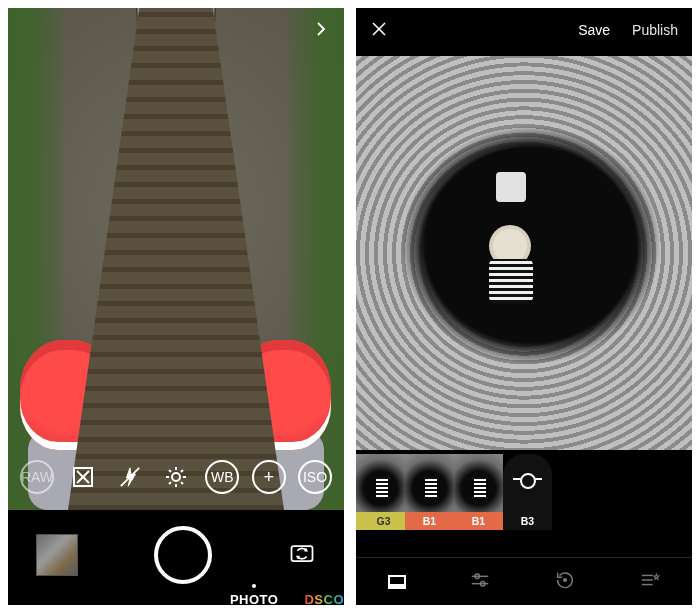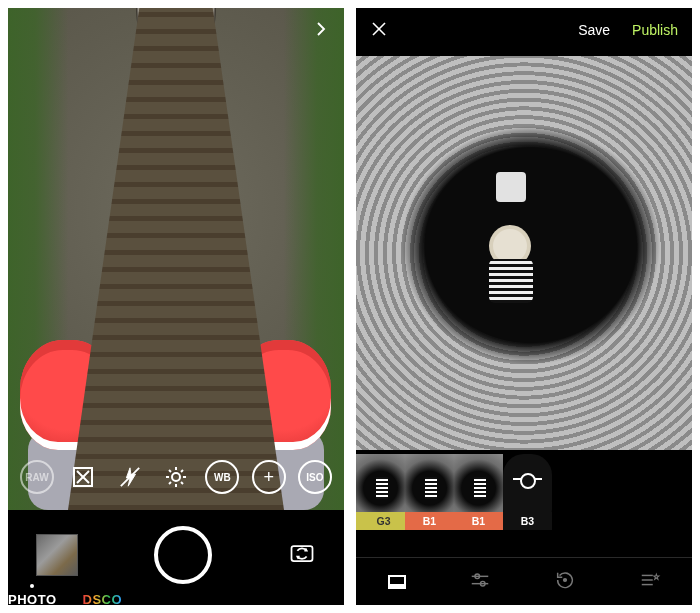--- a/index.html
+++ b/index.html
@@ -85,42 +85,42 @@
     position:absolute; left:0; right:0; bottom:0;
     display:flex; align-items:center; justify-content:space-between;
     padding:10px 10px 14px;
   }
   .vf-ico {
     width:38px;height:38px; display:flex;align-items:center;justify-content:center;
     color:#fff; font-size:11px;
   }
   .circ {
     width:34px;height:34px;border:2px solid #fff;border-radius:50%;
-    display:flex;align-items:center;justify-content:center;font-size:10px;font-weight:700;
+    display:flex;align-items:center;justify-content:center;font-size:14px;font-weight:400;
   }
 
   .left .bottom-bar {
     position:absolute; left:0; right:0; bottom:0;
     height:95px; background:#000;
     color:#fff;
   }
   .bb-row1 {
     display:flex; align-items:center; justify-content:space-between;
     padding:16px 28px 0;
   }
   .gallery-thumb {
     width:42px;height:42px;border:1px solid #555;
     background: linear-gradient(135deg,#6a6a6a 0%,#9b9b9b 40%,#7c6a4a 70%,#5a5a5a 100%);
   }
   .shutter {
     width:58px;height:58px;border:4px solid #fff;border-radius:50%;
   }
   .camswap svg{stroke:#fff;fill:none;width:28px;height:28px;stroke-width:1.5;}
   .bb-row2 {
-    display:flex; gap:26px; justify-content:flex-start;
+    display:flex; gap:26px; justify-content:flex-end;
     padding-top:8px; font-size:13px; font-weight:600;
     letter-spacing:.5px;
   }
   .mode { position:relative; color:#fff;}
   .mode.dotted::before{
     content:"";position:absolute;top:-8px;left:50%;transform:translateX(-50%);
     width:4px;height:4px;border-radius:50%;background:#fff;
   }
   .mode.dsco{
     background:linear-gradient(90deg,#e53a3a,#f5b02e,#34c759,#2e9aff);
@@ -132,21 +132,21 @@
     display:flex; flex-direction:column;
   }
   .r-top {
     height:44px; display:flex; align-items:center;
     justify-content:space-between; padding:0 14px;
     font-size:14px;
   }
   .r-top .xbtn svg{stroke:#fff;width:18px;height:18px;stroke-width:2.2;}
   .r-top .actions{display:flex;gap:22px;}
   .save{color:#fff;}
-  .publish{color:#bef264;}
+  .publish{color:#e5e5e5;}
 
   .r-img {
     height:394px;
     background:
       radial-gradient(ellipse 70% 55% at 52% 48%, #0a0a0a 0 45%, rgba(0,0,0,0) 55%),
       repeating-radial-gradient(ellipse 120% 100% at 50% 50%,
         #bfbfbf 0 2px, #8a8a8a 2px 6px, #bfbfbf 6px 9px),
       #9a9a9a;
     position:relative;
     margin-top:4px;

